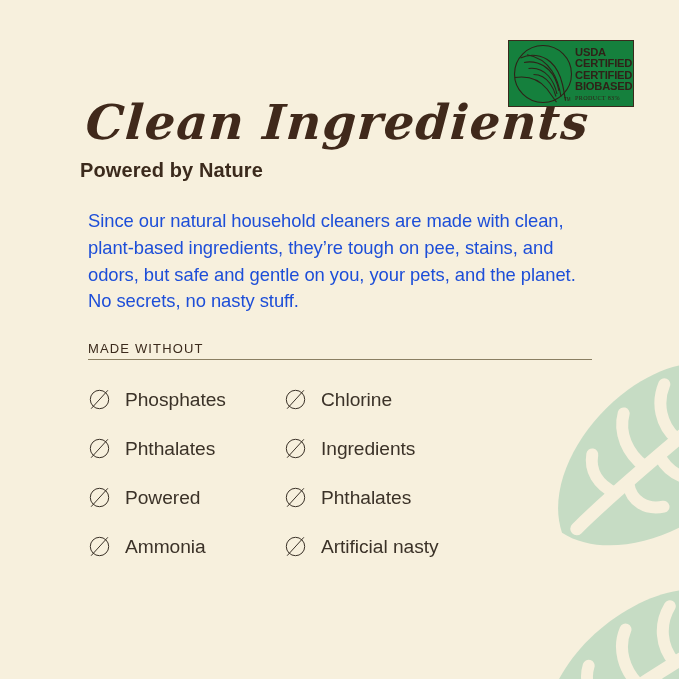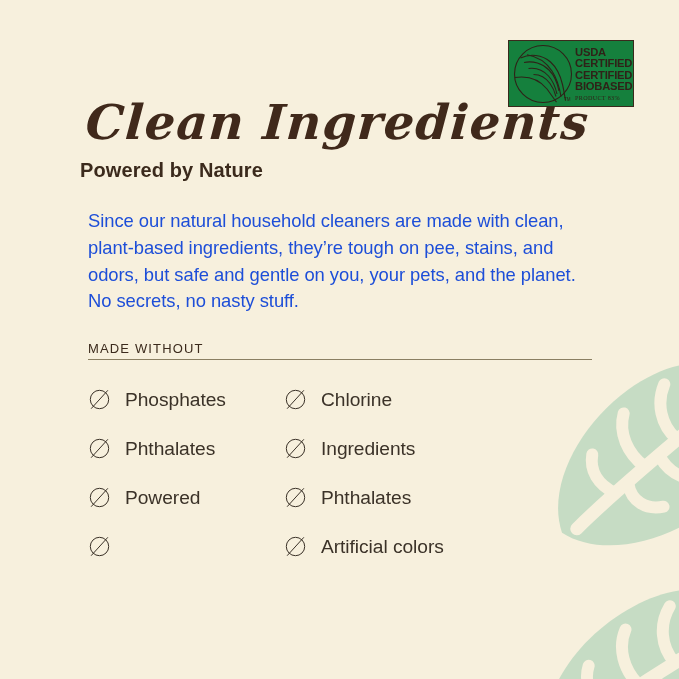--- a/index.html
+++ b/index.html
@@ -325,25 +325,26 @@
           <span class="mw-label">Phthalates</span>
         </div>
       </div>
 
       <div class="mw-row">
         <div class="mw-item col-left">
           <svg class="no-icon" viewBox="0 0 23 23" aria-hidden="true">
             <circle cx="11.5" cy="11.5" r="9.2" fill="none" stroke="#3b3228" stroke-width="1"></circle>
             <line x1="3.4" y1="20.4" x2="19.6" y2="2.6" stroke="#3b3228" stroke-width="1" stroke-linecap="round"></line>
           </svg>
+          <span class="mw-label">Ammonia</span>
         </div>
         <div class="mw-item col-right">
           <svg class="no-icon" viewBox="0 0 23 23" aria-hidden="true">
             <circle cx="11.5" cy="11.5" r="9.2" fill="none" stroke="#3b3228" stroke-width="1"></circle>
             <line x1="3.4" y1="20.4" x2="19.6" y2="2.6" stroke="#3b3228" stroke-width="1" stroke-linecap="round"></line>
           </svg>
-          <span class="mw-label">Artificial colors</span>
+          <span class="mw-label">Artificial nasty</span>
         </div>
       </div>
 
     </div>
   </div>
 </div>
 
 </body></html>

